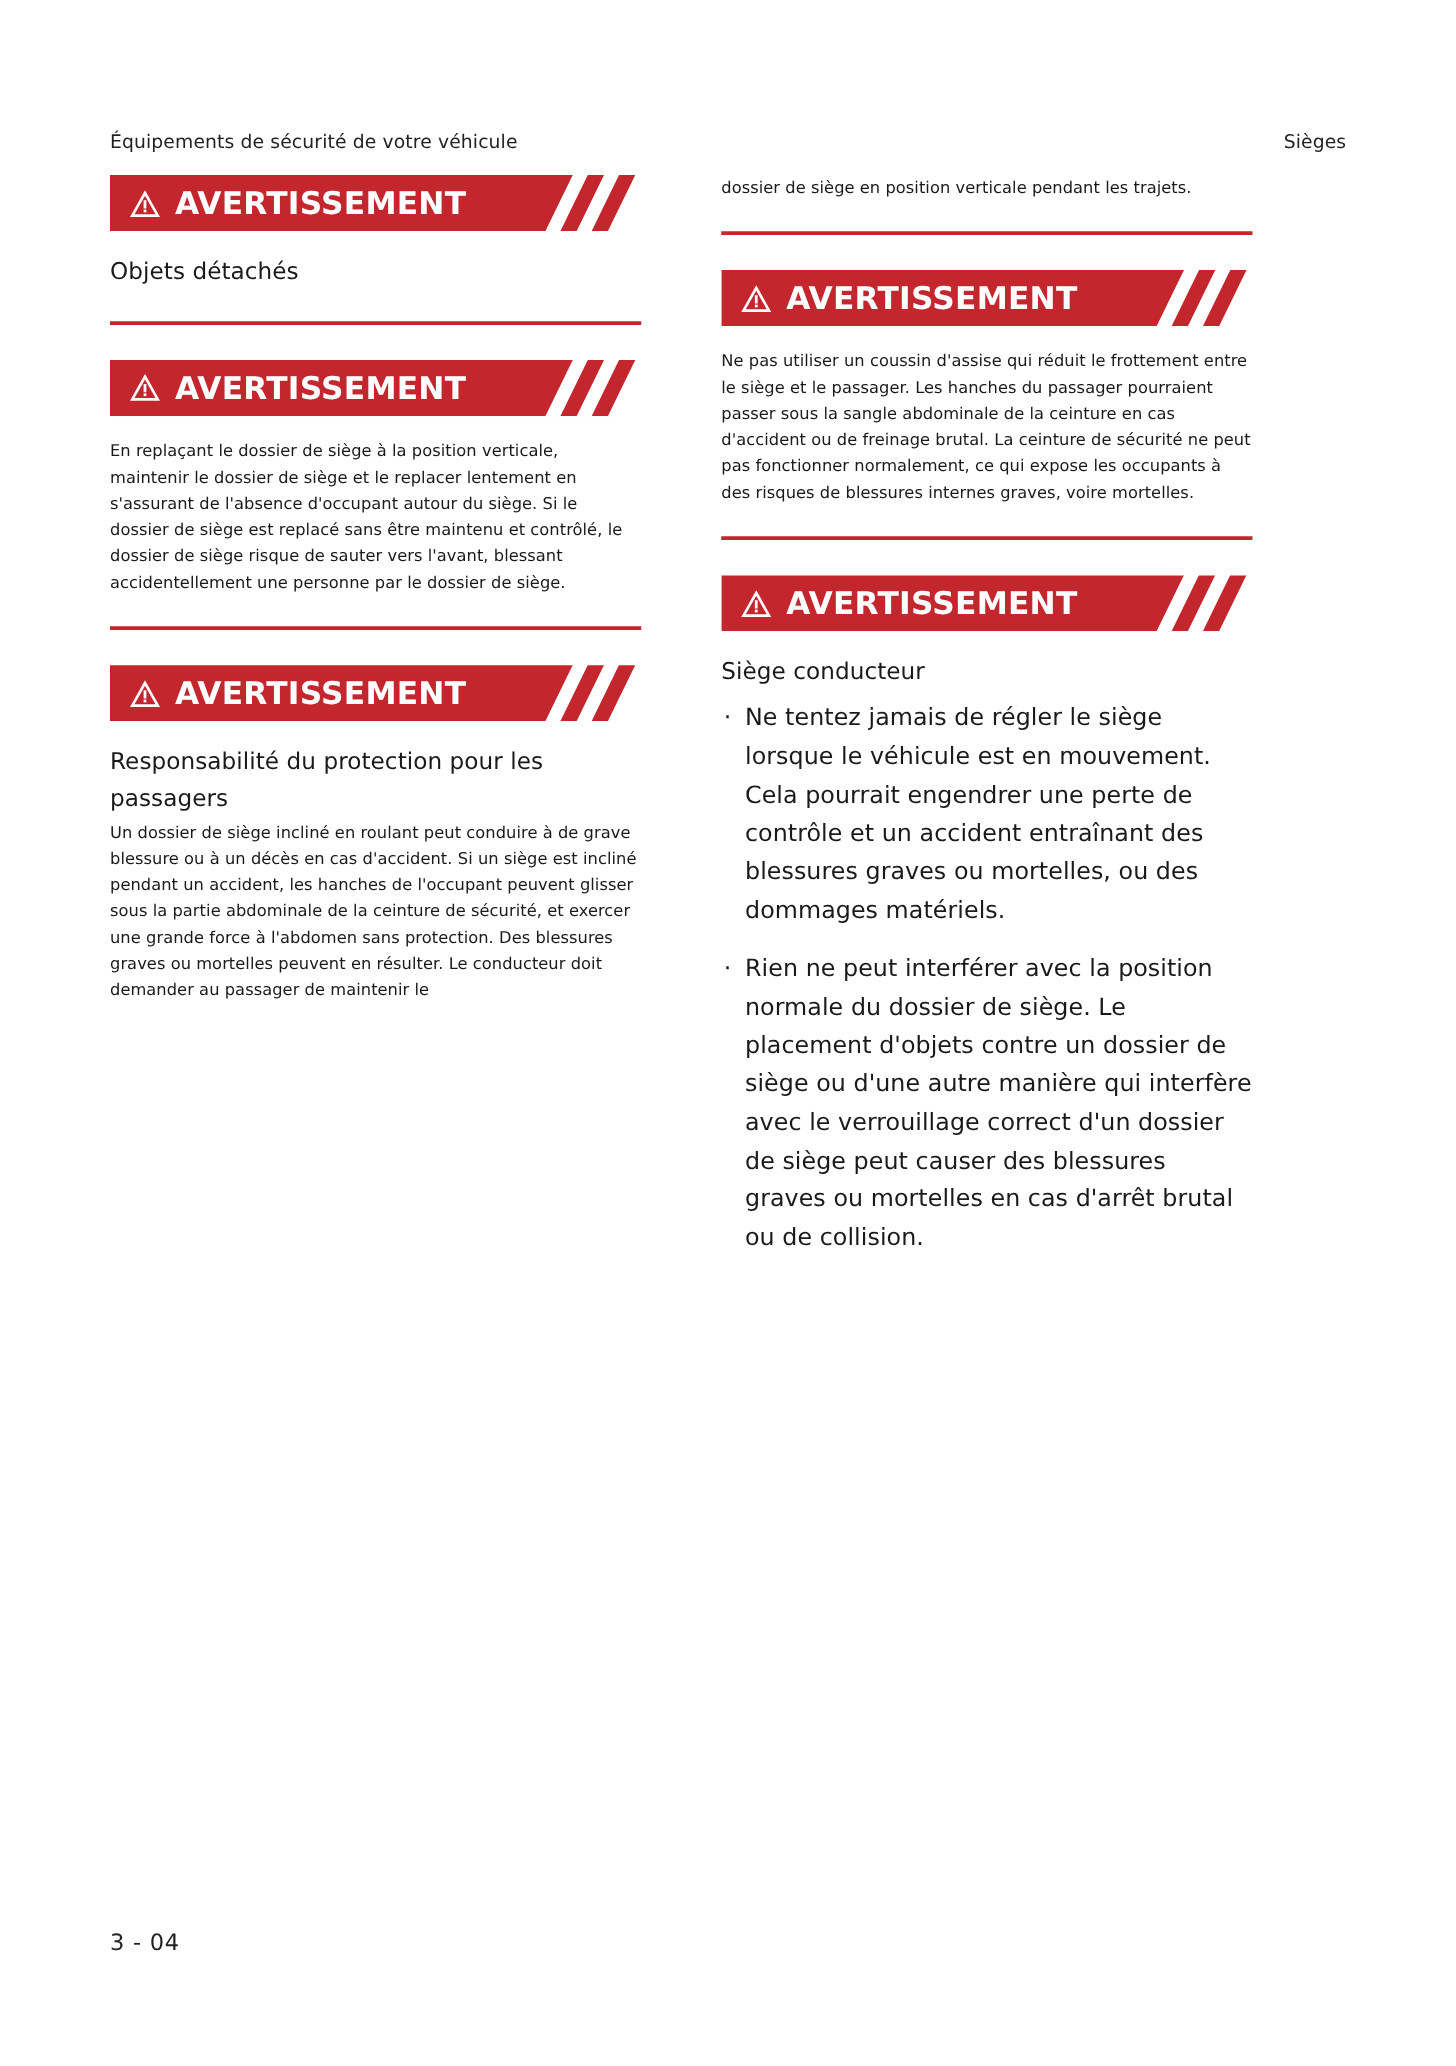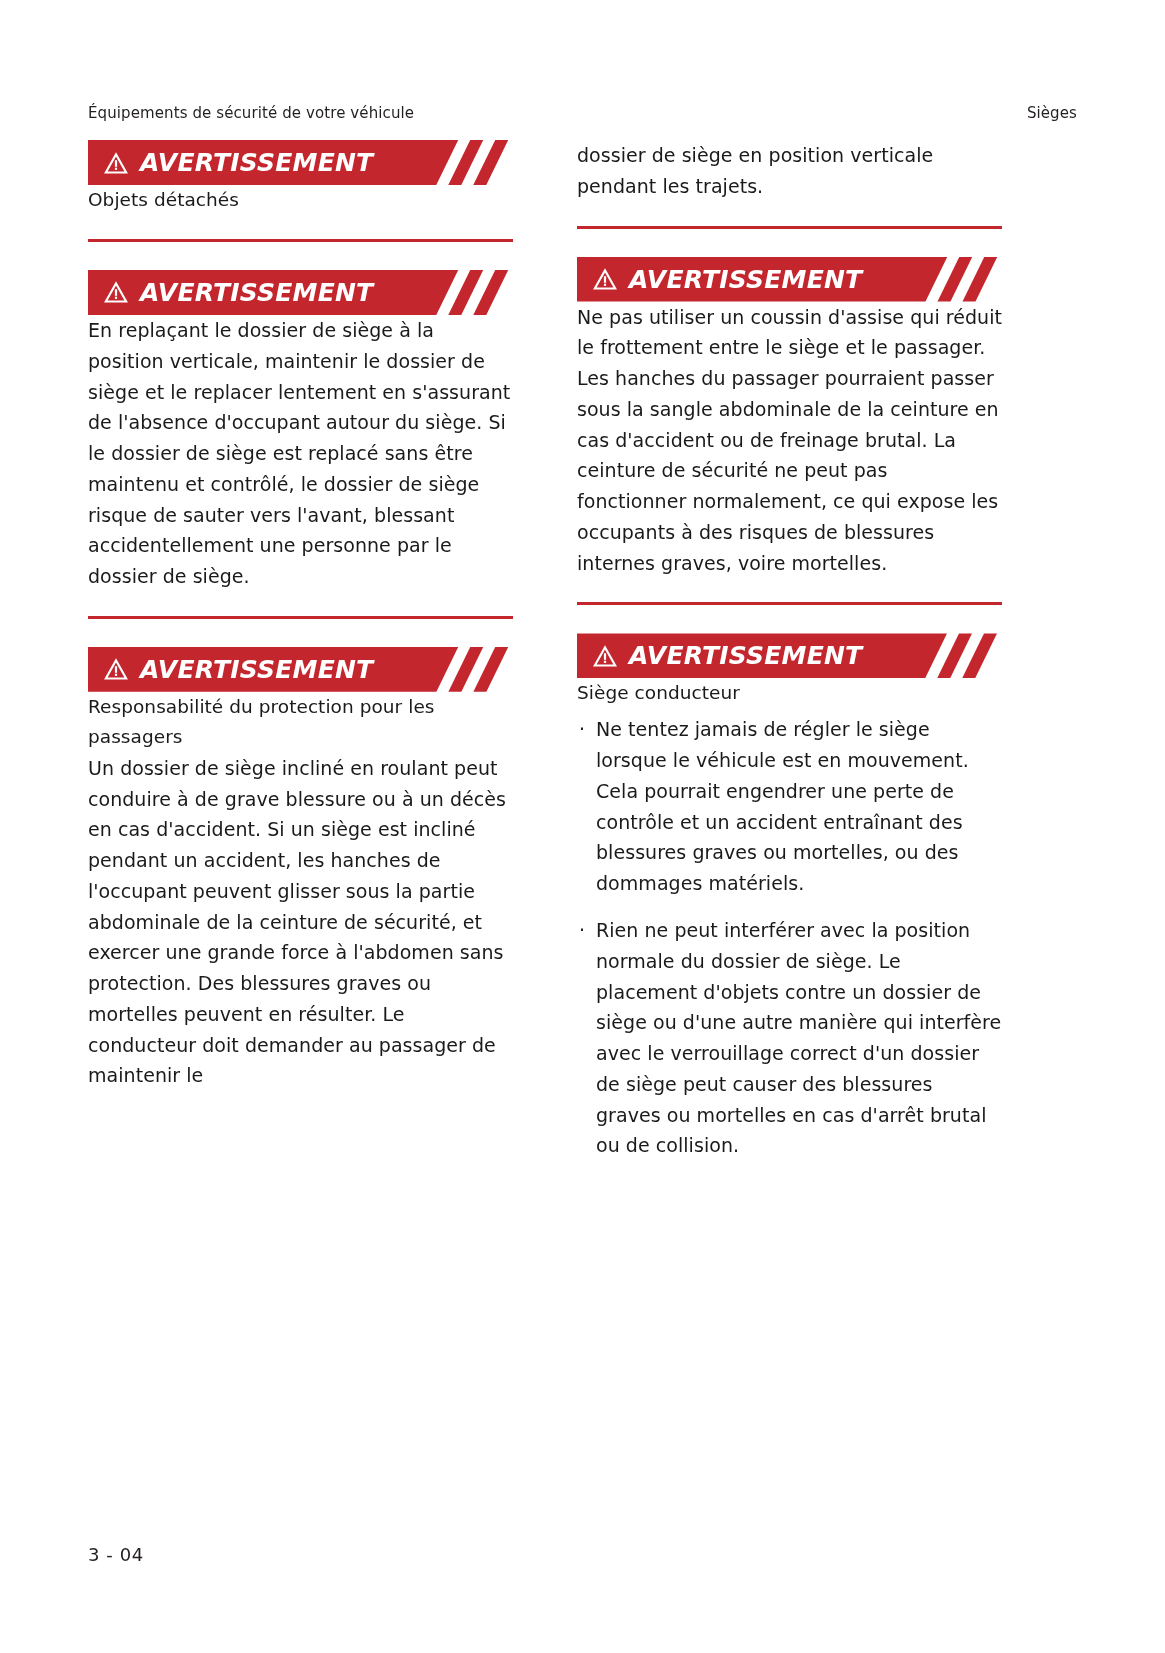--- a/index.html
+++ b/index.html
@@ -44,22 +44,22 @@
   }
   .col {
     width: 425px;
     flex: 0 0 425px;
   }
 
   
   .warning-banner {
     position: relative;
     height: 45px;
+    margin-bottom: 18px;
     overflow: hidden;
-    font-style: italic;
   }
   .warning-banner .wb-body {
     position: absolute;
     inset: 0;
     background: #c4262e;
     -webkit-clip-path: polygon(0 0, 100% 0, calc(100% - 22px) 100%, 0 100%);
     clip-path: polygon(0 0, 100% 0, calc(100% - 22px) 100%, 0 100%);
   }
   .warning-banner .wb-stripes {
     position: absolute;
@@ -101,21 +101,21 @@
   
   .sub-head {
     font-size: 18.5px;
     font-weight: 400;
     line-height: 1.62;
     margin: 0 0 1px 0;
     color: #1a1a1a;
     letter-spacing: 0.05px;
   }
   .body-text {
-    font-size: 19px;
+    font-size: 13px;
     line-height: 1.62;
     margin: 0;
     color: #1a1a1a;
     letter-spacing: 0.05px;
   }
   .body-text.lead { margin-top: 0; }
 
   .bullet-list {
     list-style: none;
     margin: 6px 0 0 0;

